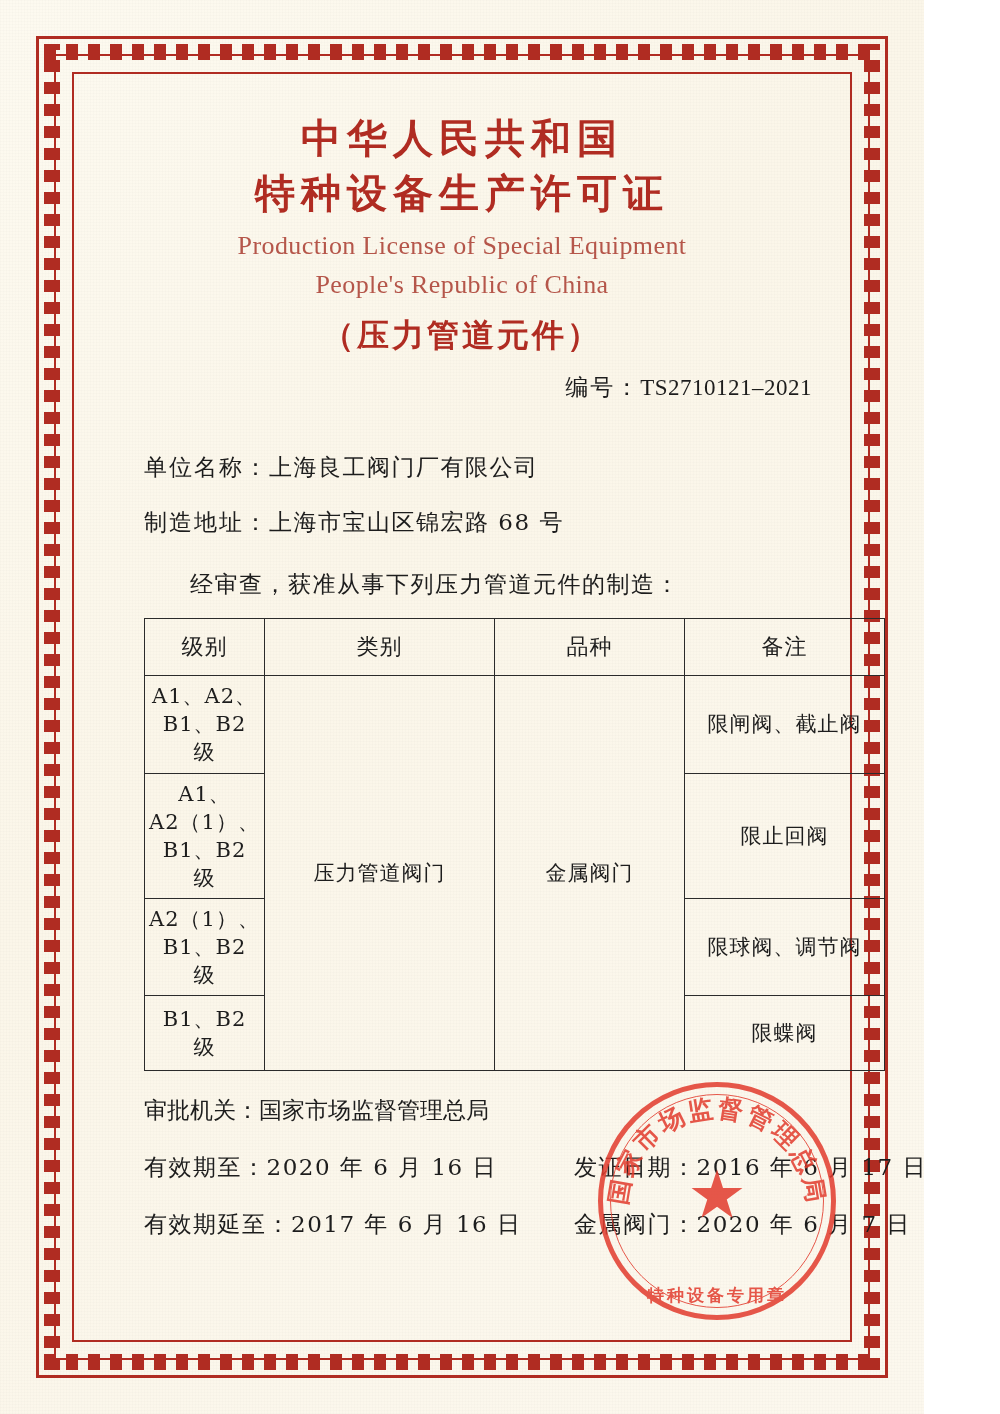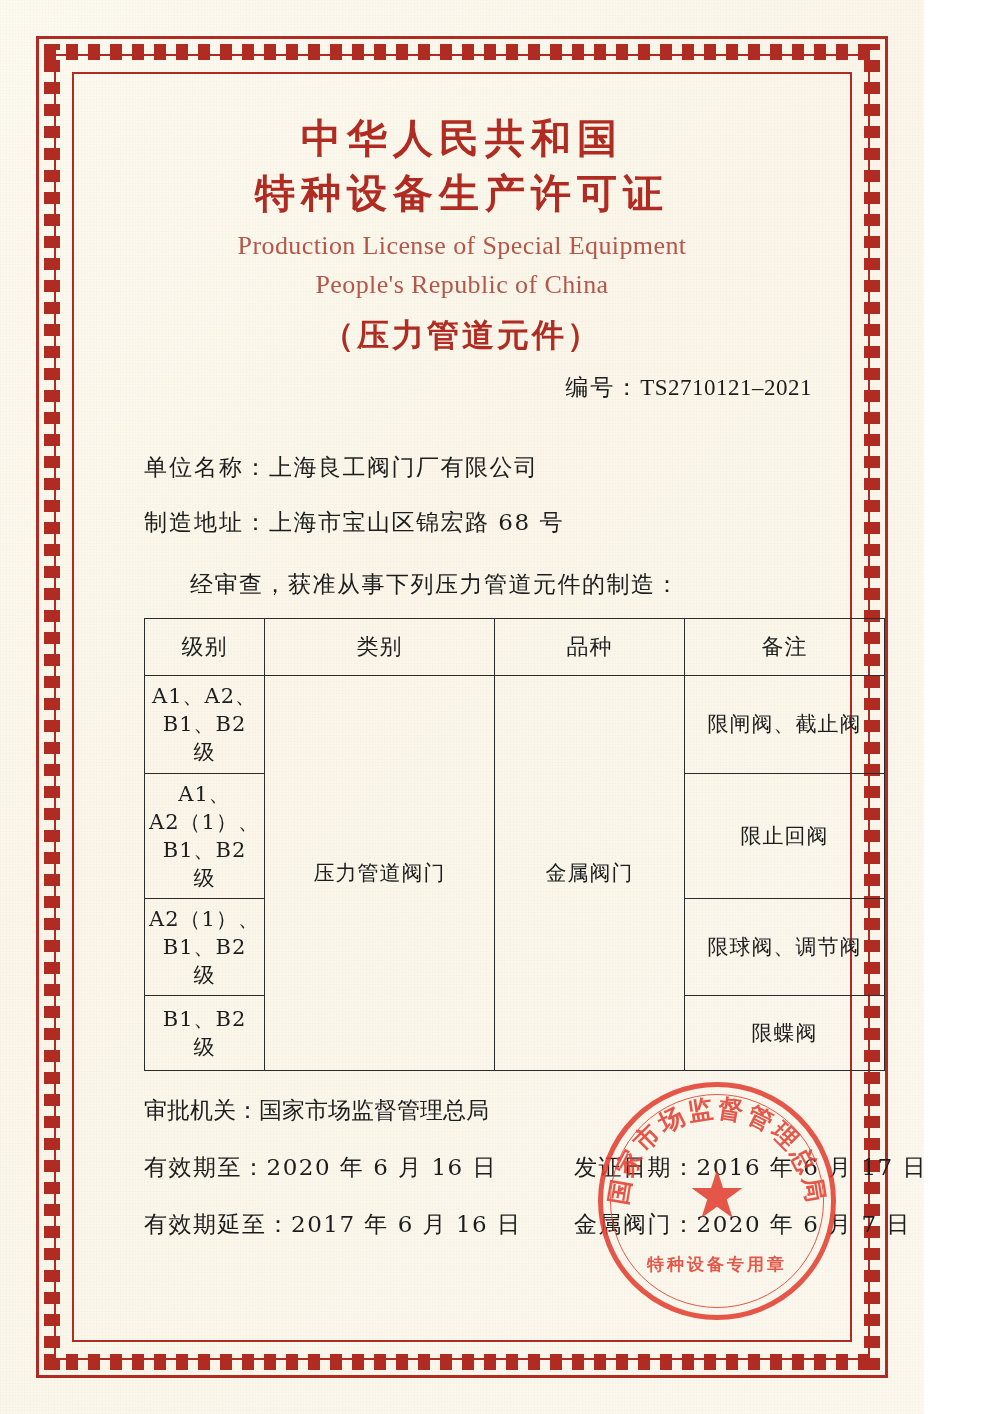--- a/index.html
+++ b/index.html
@@ -230,21 +230,21 @@
     fill: #e23b2d;
     font-family: "DejaVu Serif", "Liberation Serif", serif;
     font-size: 25px;
     font-weight: bold;
     letter-spacing: 3px;
   }
   .seal-bottom {
     position: absolute;
     left: 0;
     right: 0;
-    bottom: 39px;
+    bottom: 8px;
     text-align: center;
     font-size: 17px;
     font-weight: bold;
     letter-spacing: 3px;
     font-family: "DejaVu Serif", "Liberation Serif", serif;
   }
 </style>
 </head>
 <body>
 

